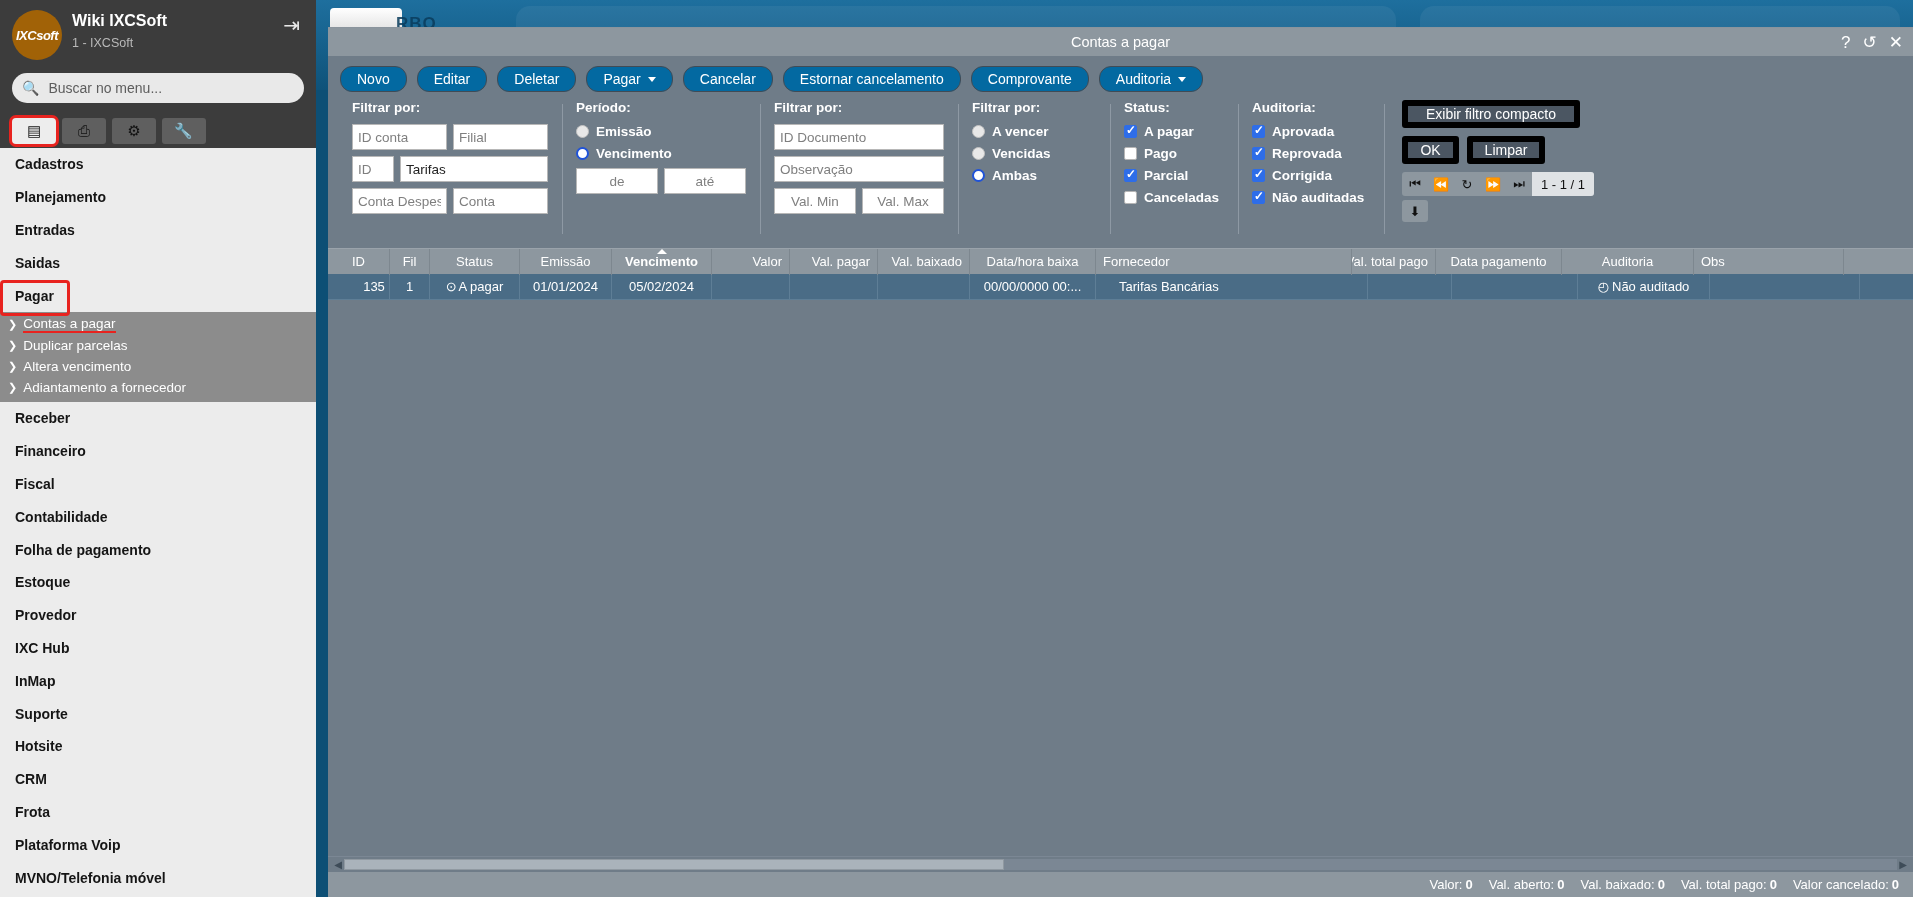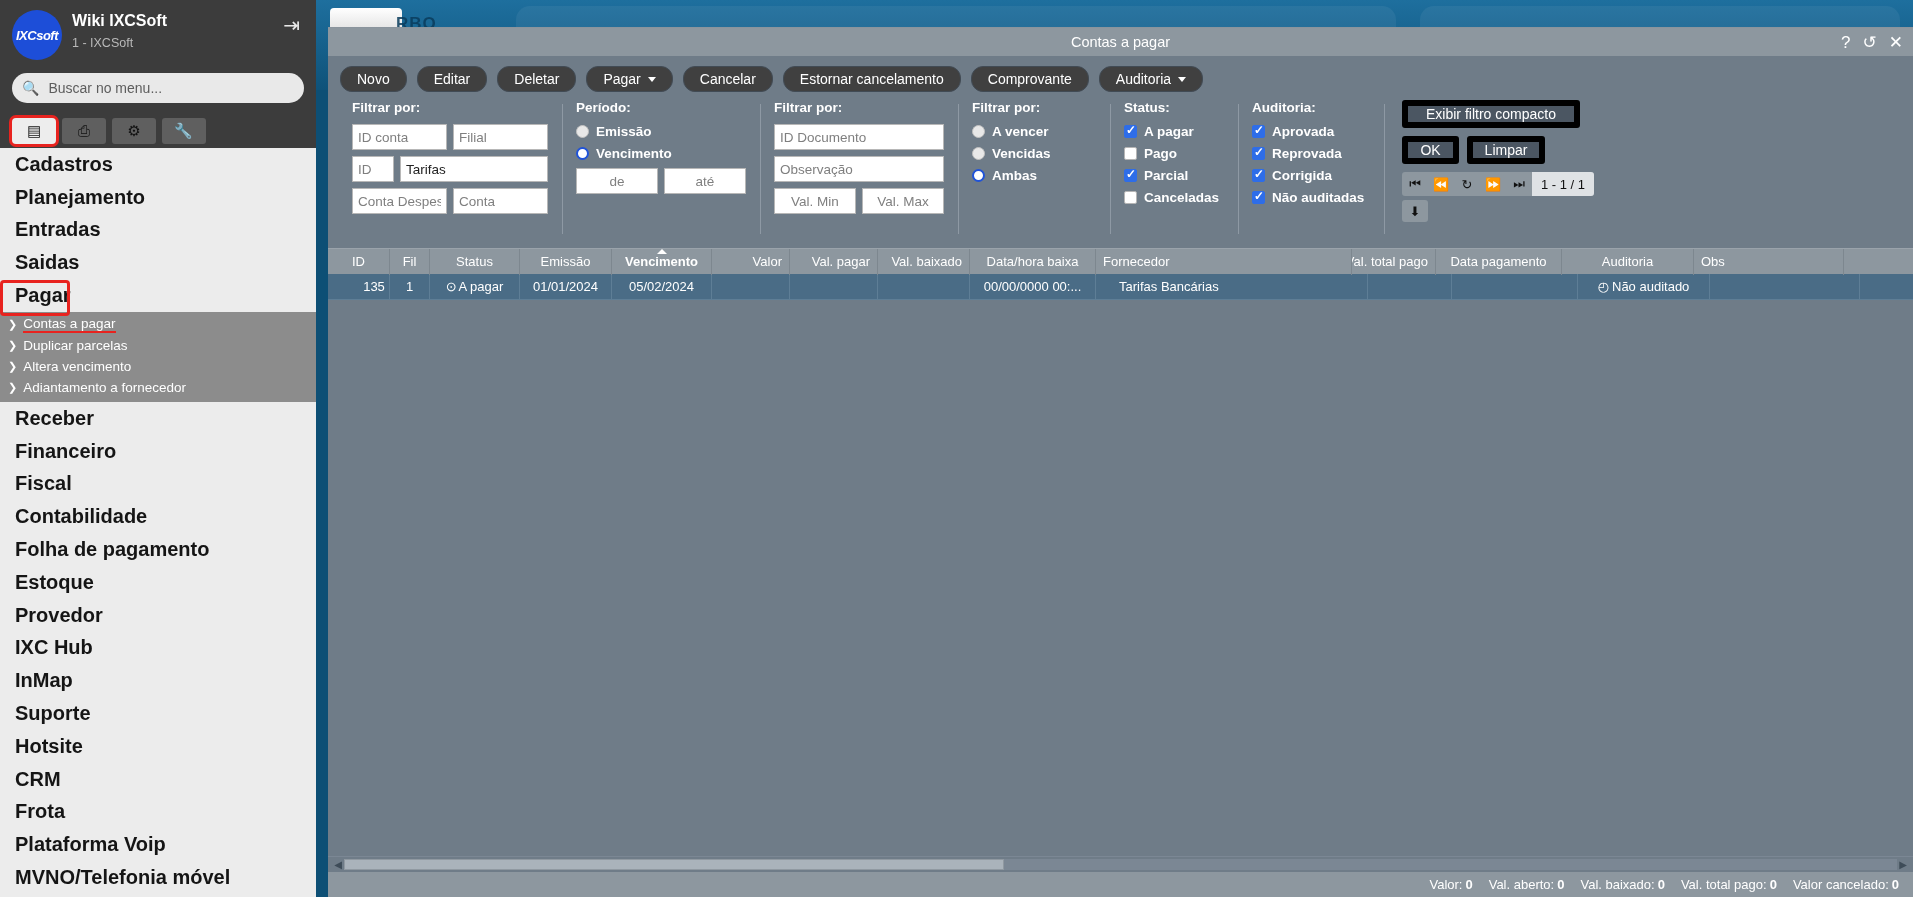--- a/index.html
+++ b/index.html
@@ -43,21 +43,21 @@
   
   #sidebar {
     position: absolute; left: 0; top: 0; width: 316px; height: 897px;
     background: #3c3c3c;
     z-index: 30;
   }
   .sb-header { position: relative; height: 68px; }
   .sb-avatar {
     position: absolute; left: 12px; top: 10px;
     width: 50px; height: 50px; border-radius: 50%;
-    background: #1d4ed8; color: #fff;
+    background: #a16207; color: #fff;
     display: flex; align-items: center; justify-content: center;
     font-size: 13px; font-weight: bold; font-style: italic;
     letter-spacing: -0.5px;
   }
   .sb-title {
     position: absolute; left: 72px; top: 12px;
     color: #fff; font-size: 16px; font-weight: bold;
   }
   .sb-sub {
     position: absolute; left: 72px; top: 36px;
@@ -93,21 +93,21 @@
   }
   .sb-icon-btn.active { background: #ededed; }
   .hl-box { box-shadow: 0 0 0 3px #e8231f; border-radius: 4px; }
 
   .sb-menu {
     position: absolute; left: 0; top: 148px; width: 316px; height: 749px;
     background: #ececec; overflow: hidden;
   }
   .sb-item {
     height: 32.8px; display: flex; align-items: center;
-    padding-left: 15px; font-size: 20px; font-weight: bold; color: #151515;
+    padding-left: 15px; font-size: 14px; font-weight: bold; color: #151515;
     cursor: pointer;
   }
   .sb-item.hl { position: relative; }
   .sb-item.hl::after {
     content: ""; position: absolute; left: 0px; top: 1px;
     width: 64px; height: 30px;
     border: 3px solid #e8231f; border-radius: 4px;
     pointer-events: none;
   }
   .sb-sub-group { background: #8c8c8c; padding: 2px 0 4px; }
@@ -137,21 +137,21 @@
   .dlg-tools {
     position: absolute; right: 10px; top: 0; height: 28px;
     display: flex; align-items: center; gap: 12px;
   }
   .dlg-tools span { color: #fff; font-size: 17px; cursor: pointer; line-height: 1; }
 
   .toolbar {
     display: flex; gap: 10px; padding: 10px 12px 6px 12px;
   }
   .tb-btn {
-    background: #404040; color: #fff;
+    background: #0369a1; color: #fff;
     border: 1px solid #414b55; border-radius: 12px;
     height: 26px; padding: 0 16px;
     font-size: 14px; font-family: "Liberation Sans", sans-serif;
     cursor: pointer; display: flex; align-items: center; gap: 7px;
   }
   .caret { border-left: 4px solid transparent; border-right: 4px solid transparent;
            border-top: 5px solid #fff; display:inline-block; }
 
   
   .filters {

